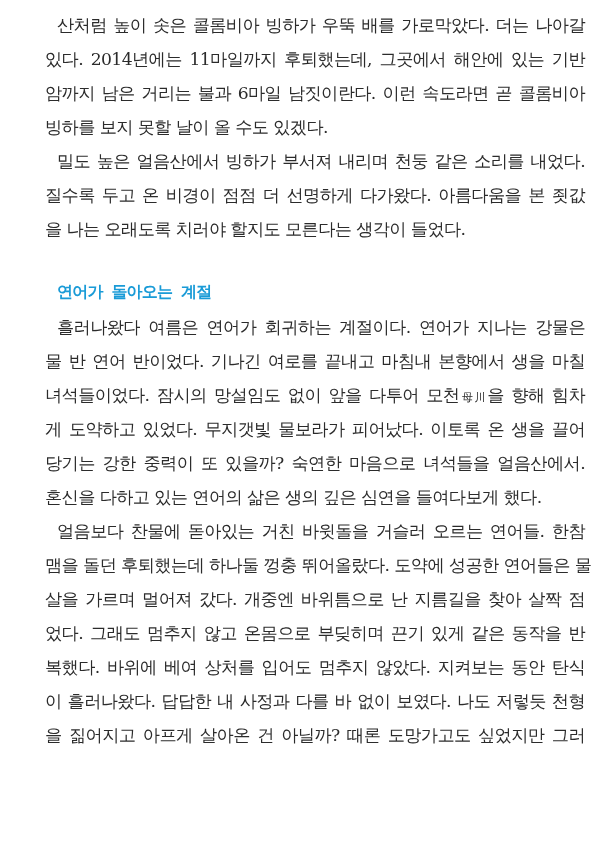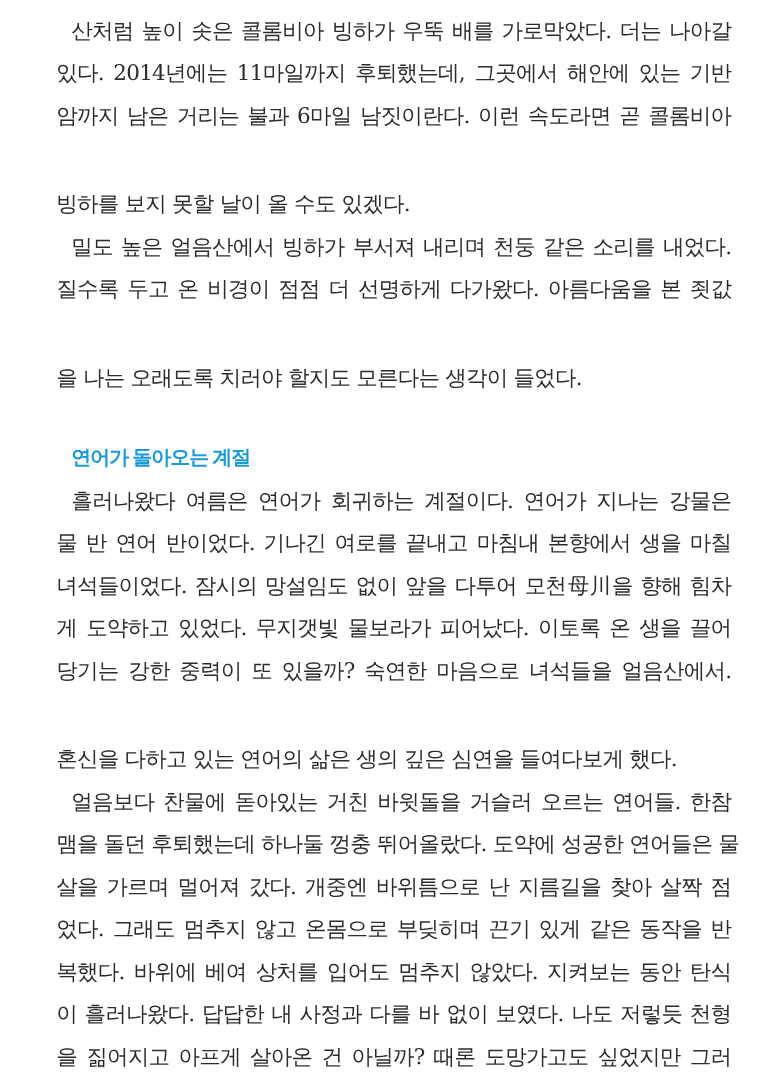--- a/index.html
+++ b/index.html
@@ -25,40 +25,39 @@
       height: 34px;
       line-height: 34px;
       font-size: 17.2px;
       white-space: nowrap;
       text-align: justify;
       text-align-last: justify;
       letter-spacing: -0.6px;
     }
     .line.last {
       text-align-last: left;
-      margin-top: 37px;
     }
     .line.indent {
       padding-left: 12px;
     }
     .section-gap {
       height: 30px;
     }
     .heading {
       height: 34px;
       line-height: 34px;
       padding-left: 12px;
-      font-family: Liberation Serif, serif;
+      font-family: Liberation Mono, monospace;
       font-weight: bold;
       font-size: 16px;
       letter-spacing: -0.8px;
       color: #1a9bd7;
     }
     .hanja {
-      font-size: 17px;
+      font-size: 11px;
       letter-spacing: -1px;
     }
   </style>
 </head>
 <body>
 
 <div class="page">
 
   <div>
     <div class="line indent">산처럼 높이 솟은 콜롬비아 빙하가 우뚝 배를 가로막았다. 더는 나아갈</div>

